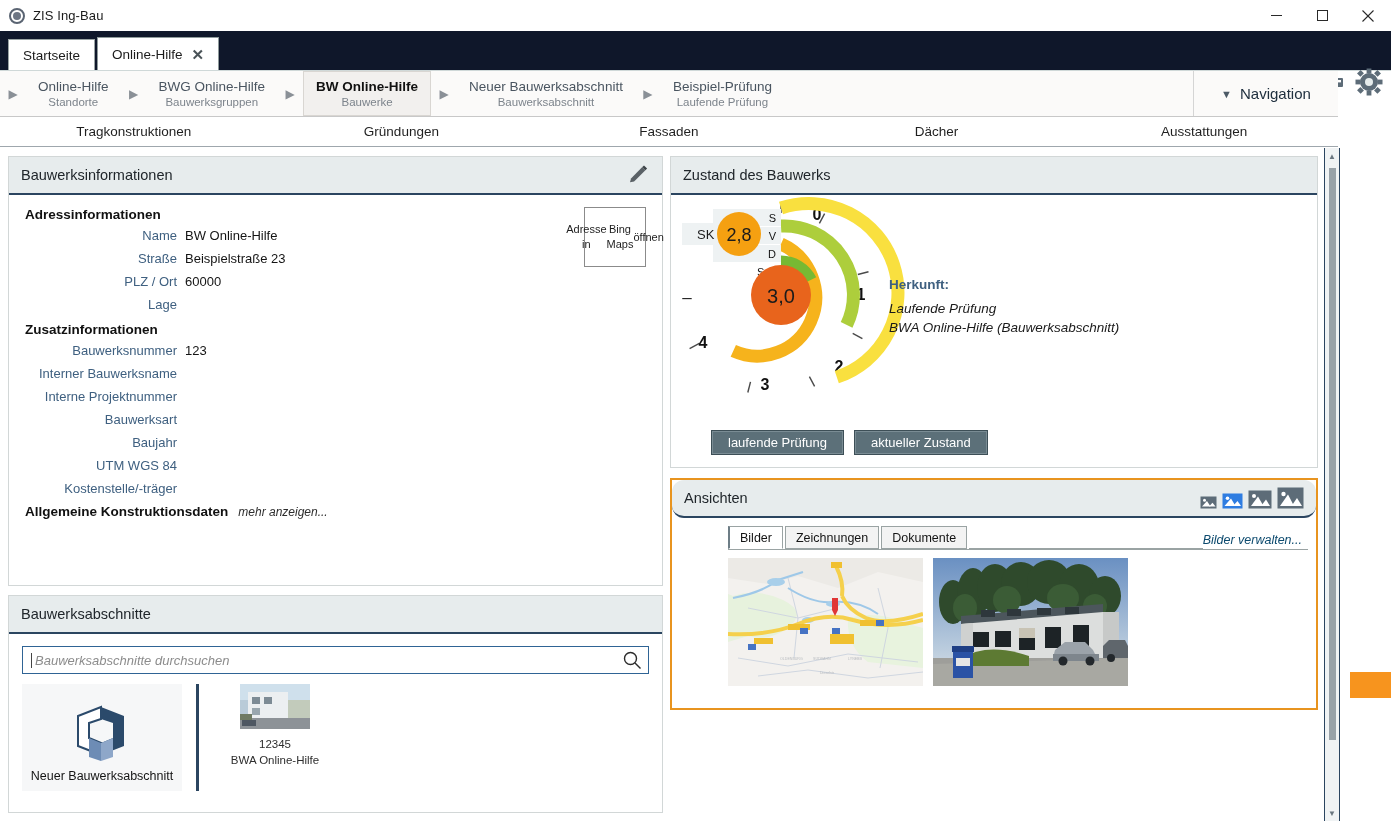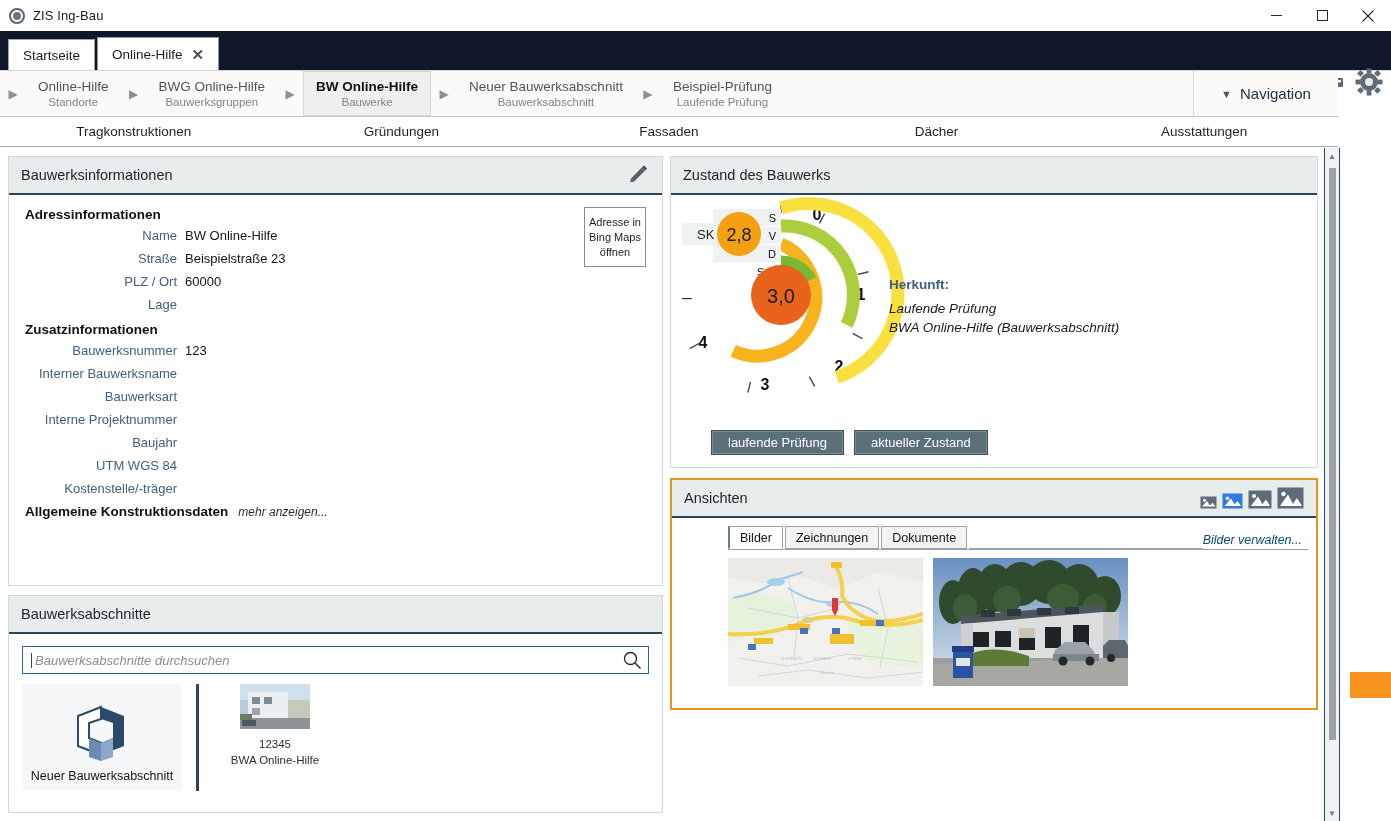--- a/index.html
+++ b/index.html
@@ -138,21 +138,21 @@
   
   .col-left { position: absolute; left: 8px; top: 8px; width: 655px; }
   .bwinfo { height: 430px; }
   .bwinfo .panel-body { padding: 12px 16px 0 16px; position: relative; height: 390px; }
 
   .bing-btn {
     position: absolute; right: 16px; top: 12px;
     width: 62px; height: 60px;
     border: 1px solid #8b8b8b; background: #ffffff;
     font-size: 11px; color: #1d1d1d; line-height: 15px;
-    display: flex; flex-direction: column; align-items: center; justify-content: center;
+    display: flex; flex-direction: row; align-items: center; justify-content: center;
     text-align: center;
   }
 
   .sec-head { font-size: 13.5px; font-weight: bold; color: #111; margin: 0 0 6px 0; }
   .sec-head.withlink { display: flex; align-items: baseline; gap: 10px; }
   .sec-head .morelink { font-size: 12px; font-style: italic; font-weight: normal; color: #2d2d2d; }
 
   .frow { display: flex; align-items: baseline; margin-bottom: 8px; }
   .flabel {
     width: 160px; text-align: right; padding-right: 8px;
@@ -205,21 +205,21 @@
     box-shadow: inset 0 0 0 1px #7a8c94;
   }
 
   .bemerk { height: 70px; margin-top: 10px; }
   .bemerk .panel-body { height: 30px; padding: 0; }
 
   .ansichten {
     height: 232px; margin-top: 10px;
     border: 2px solid #e8941f;
   }
-  .ansichten .panel-head { border-bottom: 2px solid #2b4560; padding-right: 12px; }
+  .ansichten .panel-head { border-bottom: 2px solid #2b4560; padding-right: 12px; border-radius: 12px; }
   .ansichten .panel-body { padding: 8px 8px 0 8px; margin-left: 48px; }
 
   .img-icons { display: flex; align-items: flex-end; gap: 5px; }
   .img-icon { display: flex; align-items: center; justify-content: center; }
 
   .tabrow { display: flex; align-items: flex-end; border-bottom: 1px solid #9aa3a3; height: 24px; position: relative; }
   .tabrow .spacer { flex: 1; border-bottom: 1px solid #9aa3a3; height: 100%; }
   .vtab {
     height: 23px; padding: 0 10px; font-size: 12.5px; color: #141414;
     border: 1px solid #9aa3a3; background: #f3f3f3;
@@ -405,25 +405,25 @@
 
           <div class="frow">
             <div class="flabel">Bauwerksnummer</div>
             <div class="fval">123</div>
           </div>
           <div class="frow">
             <div class="flabel">Interner Bauwerksname</div>
             <div class="fval"></div>
           </div>
           <div class="frow">
+            <div class="flabel">Interne Projektnummer</div>
+            <div class="fval"></div>
+          </div>
+          <div class="frow">
             <div class="flabel">Bauwerksart</div>
-            <div class="fval"></div>
-          </div>
-          <div class="frow">
-            <div class="flabel">Interne Projektnummer</div>
             <div class="fval"></div>
           </div>
           <div class="frow">
             <div class="flabel">Baujahr</div>
             <div class="fval"></div>
           </div>
           <div class="frow">
             <div class="flabel">UTM WGS 84</div>
             <div class="fval"></div>
           </div>

